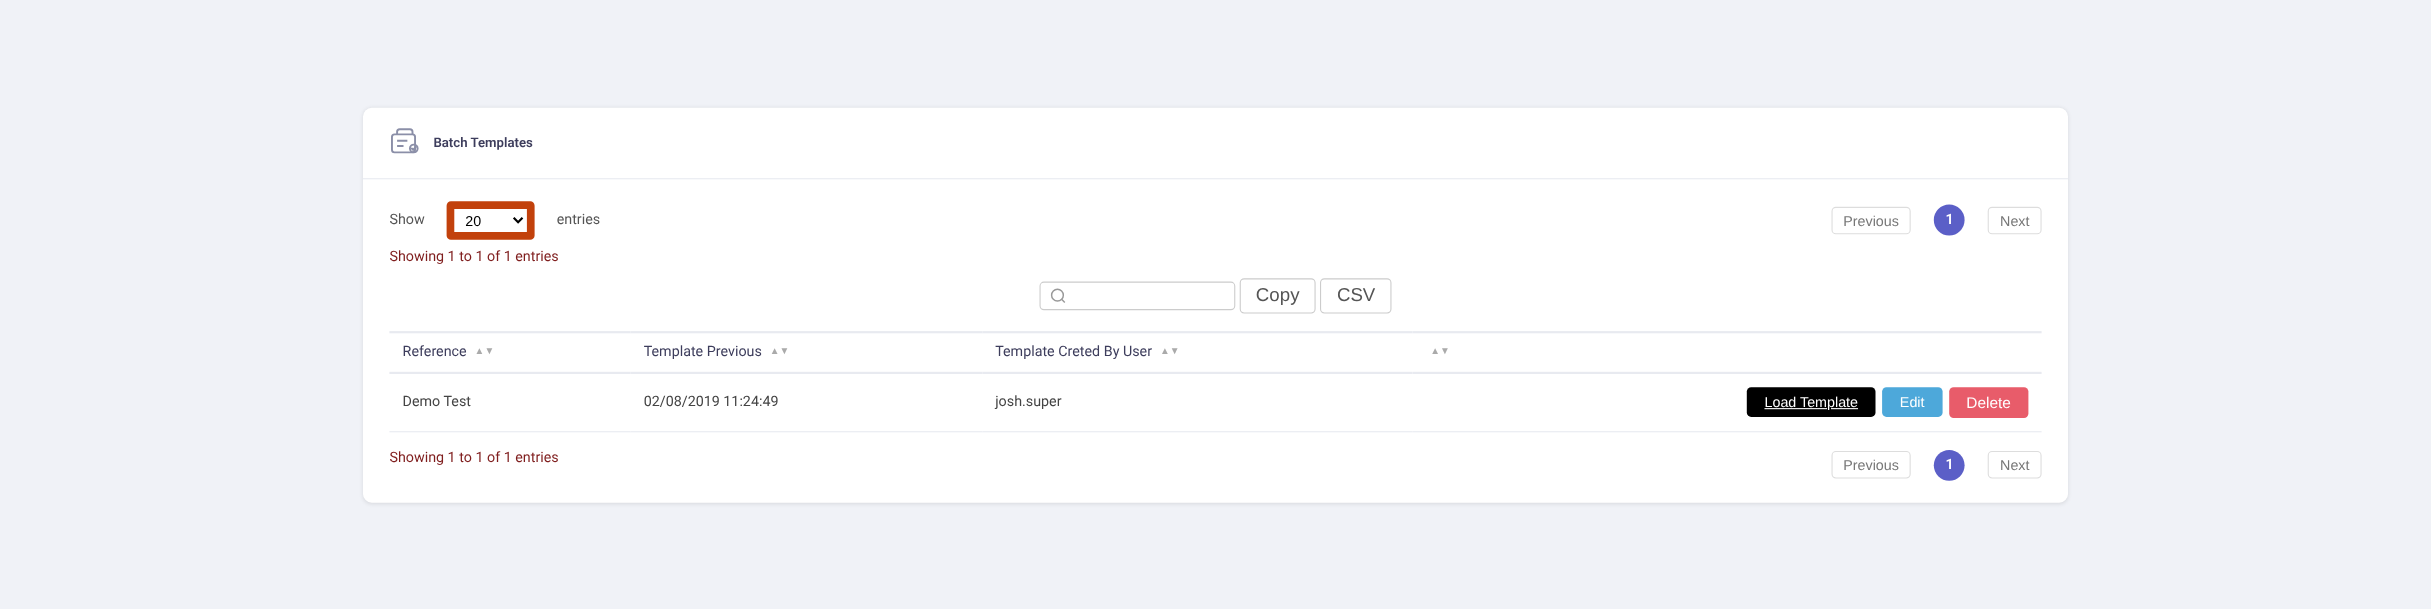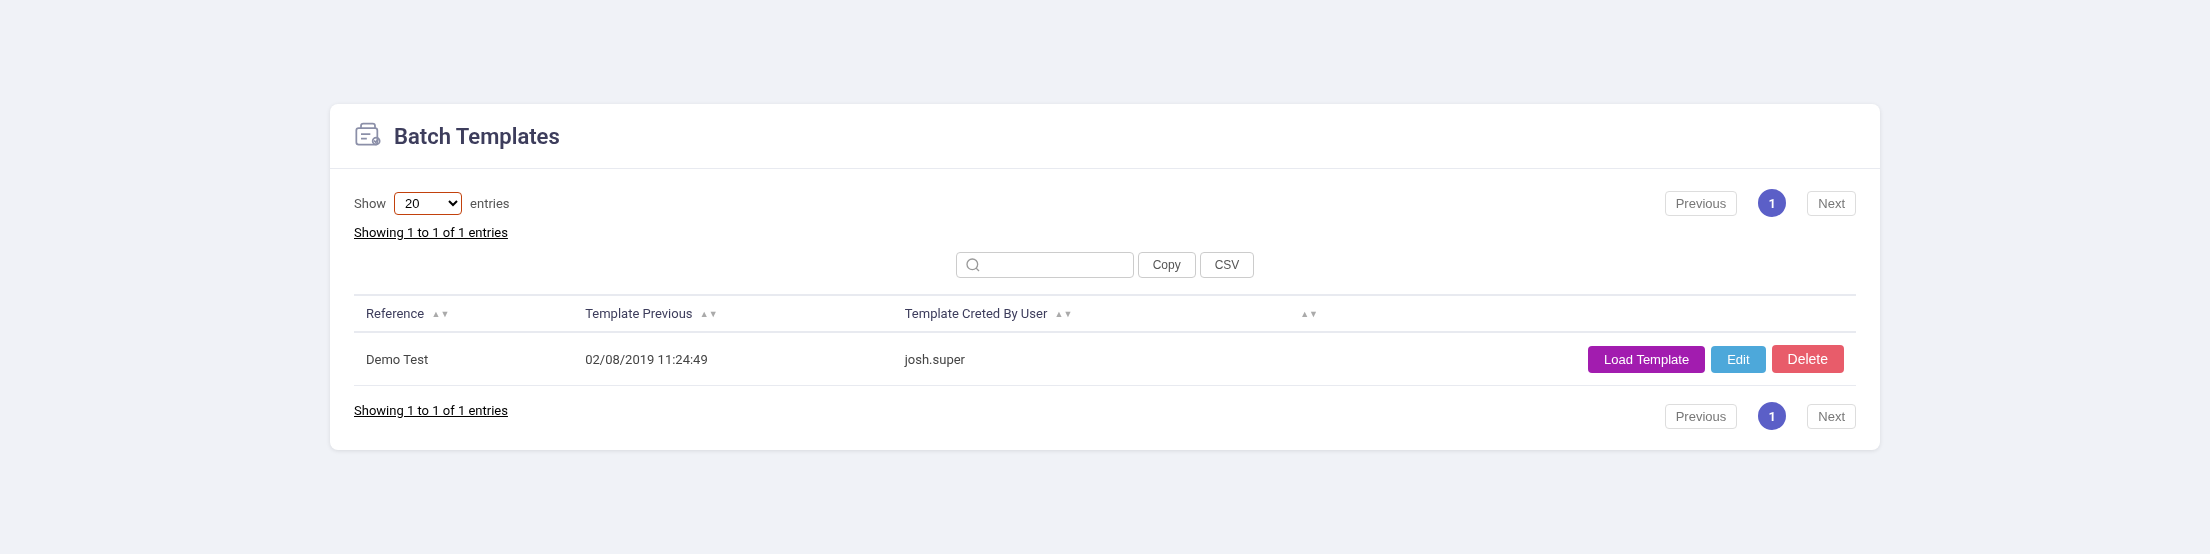--- a/index.html
+++ b/index.html
@@ -28,42 +28,42 @@
       gap: 12px;
     }
     .header-icon {
       color: #8b8fa8;
     }
     .header-icon svg {
       width: 28px;
       height: 28px;
     }
     .header-title {
-      font-size: 22px;
+      font-size: 12px;
       font-weight: 600;
       color: #3d3d5c;
     }
     .content {
       padding: 20px 24px;
     }
     .top-controls {
       display: flex;
       align-items: center;
       justify-content: space-between;
       margin-bottom: 8px;
     }
     .show-entries {
       display: flex;
       align-items: center;
-      gap: 8px;
+      gap: 20px;
       font-size: 13px;
       color: #555;
     }
     .show-entries select {
-      border: 1px solid #c2410c;
+      border: 7px solid #c2410c;
       border-radius: 4px;
       padding: 2px 18px 2px 6px;
       font-size: 13px;
       background: #fff;
       cursor: pointer;
       appearance: auto;
     }
     .pagination {
       display: flex;
       align-items: center;
@@ -86,23 +86,22 @@
       background: #5b5fc7;
       color: #fff;
       display: flex;
       align-items: center;
       justify-content: center;
       font-size: 13px;
       font-weight: 600;
     }
     .showing-text {
       font-size: 13px;
-      color: #000000;
+      color: #7f1d1d;
       margin-bottom: 12px;
-      text-decoration: underline;
     }
     .search-bar-row {
       display: flex;
       align-items: center;
       justify-content: center;
       gap: 4px;
       margin-bottom: 16px;
     }
     .search-wrapper {
       display: flex;
@@ -122,21 +121,21 @@
       border: none;
       outline: none;
       font-size: 13px;
       width: 140px;
     }
     .btn-copy, .btn-csv {
       padding: 5px 14px;
       border: 1px solid #ccc;
       border-radius: 4px;
       background: #fff;
-      font-size: 12px;
+      font-size: 17px;
       cursor: pointer;
       color: #555;
     }
     table {
       width: 100%;
       border-collapse: collapse;
       font-size: 13px;
     }
     thead tr {
       border-top: 2px solid #e8eaf0;
@@ -167,27 +166,28 @@
       font-size: 13px;
     }
     .actions-cell {
       display: flex;
       align-items: center;
       gap: 6px;
       justify-content: flex-end;
     }
     .btn-load {
       padding: 6px 16px;
-      background: #a21caf;
+      background: #000000;
       color: #fff;
       border: none;
       border-radius: 4px;
       cursor: pointer;
       font-size: 13px;
       font-weight: 500;
+      text-decoration: underline;
     }
     .btn-edit {
       padding: 6px 16px;
       background: #4da8da;
       color: #fff;
       border: none;
       border-radius: 4px;
       cursor: pointer;
       font-size: 13px;
       font-weight: 500;

